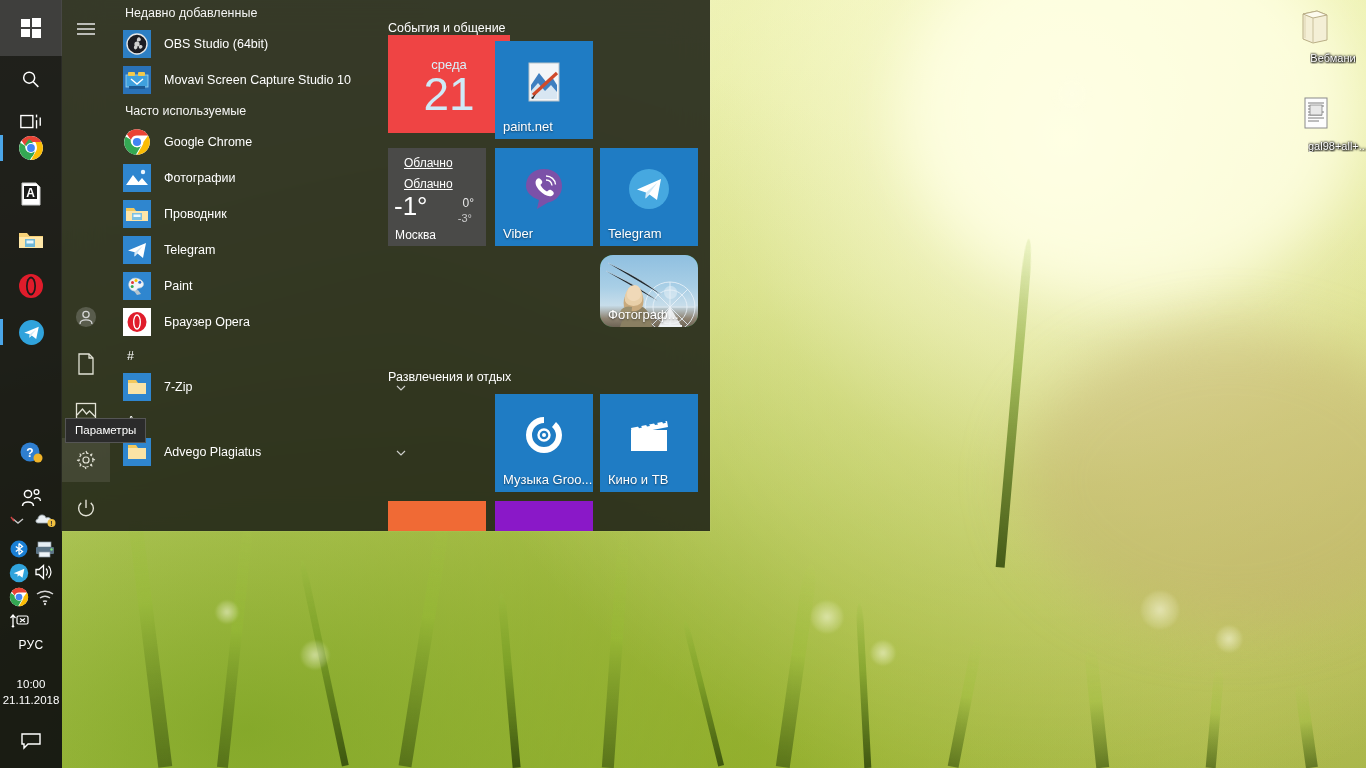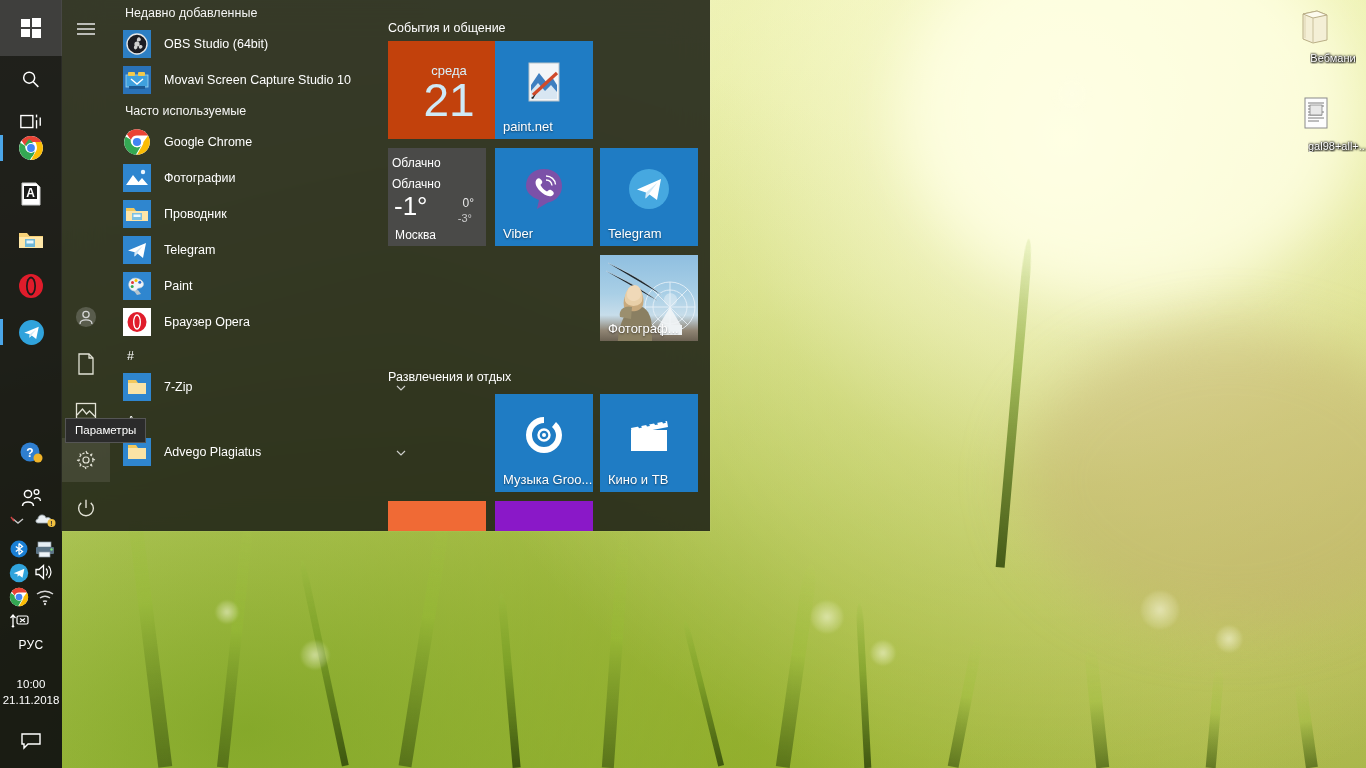--- a/index.html
+++ b/index.html
@@ -102,21 +102,21 @@
   .tile-group-head { position: absolute; color: #fff; font-size: 12.5px; left: 66px; }
   .tile { position: absolute; color: #fff; overflow: hidden; }
   .tile .label { position: absolute; left: 8px; bottom: 5px; font-size: 13px; text-shadow: 0 1px 2px rgba(0,0,0,.5); white-space: nowrap; }
   .tile .center { position: absolute; inset: 0; display: flex; align-items: center; justify-content: center; }
 
   
   .cal-day { position: absolute; left: 0; right: 0; top: 22px; text-align: center; font-size: 13px; color: #d9f1fb; }
   .cal-num { position: absolute; left: 0; right: 0; top: 33px; text-align: center; font-size: 46px; font-weight: 300; color: #cfeaf7; line-height: 52px; }
 
   
-  .w-line { position: absolute; left: 4px; font-size: 12px; color: #fff; }
+  .w-line { position: absolute; left: 16px; font-size: 12px; color: #fff; text-decoration: underline; }
   .w-temp { position: absolute; left: 6px; bottom: 24px; font-size: 26px; font-weight: 300; color: #fff; }
   .w-hi { position: absolute; right: 12px; bottom: 36px; font-size: 12px; color: #e8e8e8; }
   .w-lo { position: absolute; right: 14px; bottom: 22px; font-size: 11px; color: #c9c9c9; }
   .w-city { position: absolute; left: 7px; bottom: 4px; font-size: 12px; color: #fff; }
 
   
   #photo-tile-img { position: absolute; inset: 0;
     background:
       radial-gradient(circle at 72% 52%, rgba(255,255,255,0.35) 0 6px, rgba(255,255,255,0) 7px),
       linear-gradient(to bottom, #8fbfe0 0%, #a9cfe6 45%, #c7ddea 70%, #8f8473 88%, #6d6354 100%);
@@ -544,21 +544,21 @@
               <path d="M1 3 L5 7 L9 3" fill="none" stroke="#e8e8e8" stroke-width="1.2"></path>
             </svg>
         </span>
       </div>
     </div>
 
     <div id="tiles">
 
       <div class="tile-group-head" style="top:21px;left:4px;">События и общение</div>
 
-      <div class="tile" style="left:4px;top:41px;width:122px;height:98px;background:#c2410c;">
+      <div class="tile" style="left:4px;top:35px;width:122px;height:98px;background:#ef4444;">
         <div class="cal-day">среда</div>
         <div class="cal-num">21</div>
       </div>
 
       <div class="tile" style="left:111px;top:41px;width:98px;height:98px;background:#1f7cc4;">
         <div class="center" style="align-items:flex-start;padding-top:20px;">
           <svg width="34" height="42" viewBox="0 0 34 42">
             <rect x="2" y="2" width="30" height="38" fill="#f4f6f8" stroke="#b9c3ca" stroke-width="1"></rect>
             <path d="M4 24 L12 12 L20 22 L25 16 L30 24 V38 H4 Z" fill="#3f7fc0"></path>
             <path d="M4 30 L11 22 L18 30 L24 24 L30 31 V38 H4 Z" fill="#d8e6f2"></path>
@@ -594,21 +594,21 @@
         <div class="center" style="padding-bottom:16px;">
           <svg width="46" height="46" viewBox="0 0 46 46">
             <circle cx="23" cy="23" r="20" fill="#46a8e0"></circle>
             <path d="M11 23.5 L35 13 L31 34 L23.5 28.5 L19.5 32.5 L20 26.5 Z" fill="#fff"></path>
             <path d="M20 26.5 L31.5 16.5 L19.5 32.5 Z" fill="#cfe8f8"></path>
           </svg>
         </div>
         <div class="label">Telegram</div>
       </div>
 
-      <div class="tile" style="left:216px;top:255px;width:98px;height:86px;background:#15803d;">
+      <div class="tile" style="left:216px;top:255px;width:98px;height:72px;background:#15803d;border-radius:13px;">
         <div id="photo-tile-img">
           <svg width="98" height="98" viewBox="0 0 98 98" style="position:absolute;inset:0;">
             <g stroke="#e9f2f8" stroke-width="0.9" fill="none" opacity="0.95">
               <circle cx="70" cy="52" r="25"></circle>
               <circle cx="70" cy="52" r="17"></circle>
               <path d="M70 27 V77 M45 52 H95 M52 34 L88 70 M88 34 L52 70"></path>
             </g>
             <path d="M58 72 L70 52 L82 72 Z" fill="#f2f5f7" opacity="0.9"></path>
             <rect x="60" y="70" width="22" height="10" fill="#eef2f4"></rect>
             <g stroke="#cfe0ec" stroke-width="0.7" opacity="0.8">

